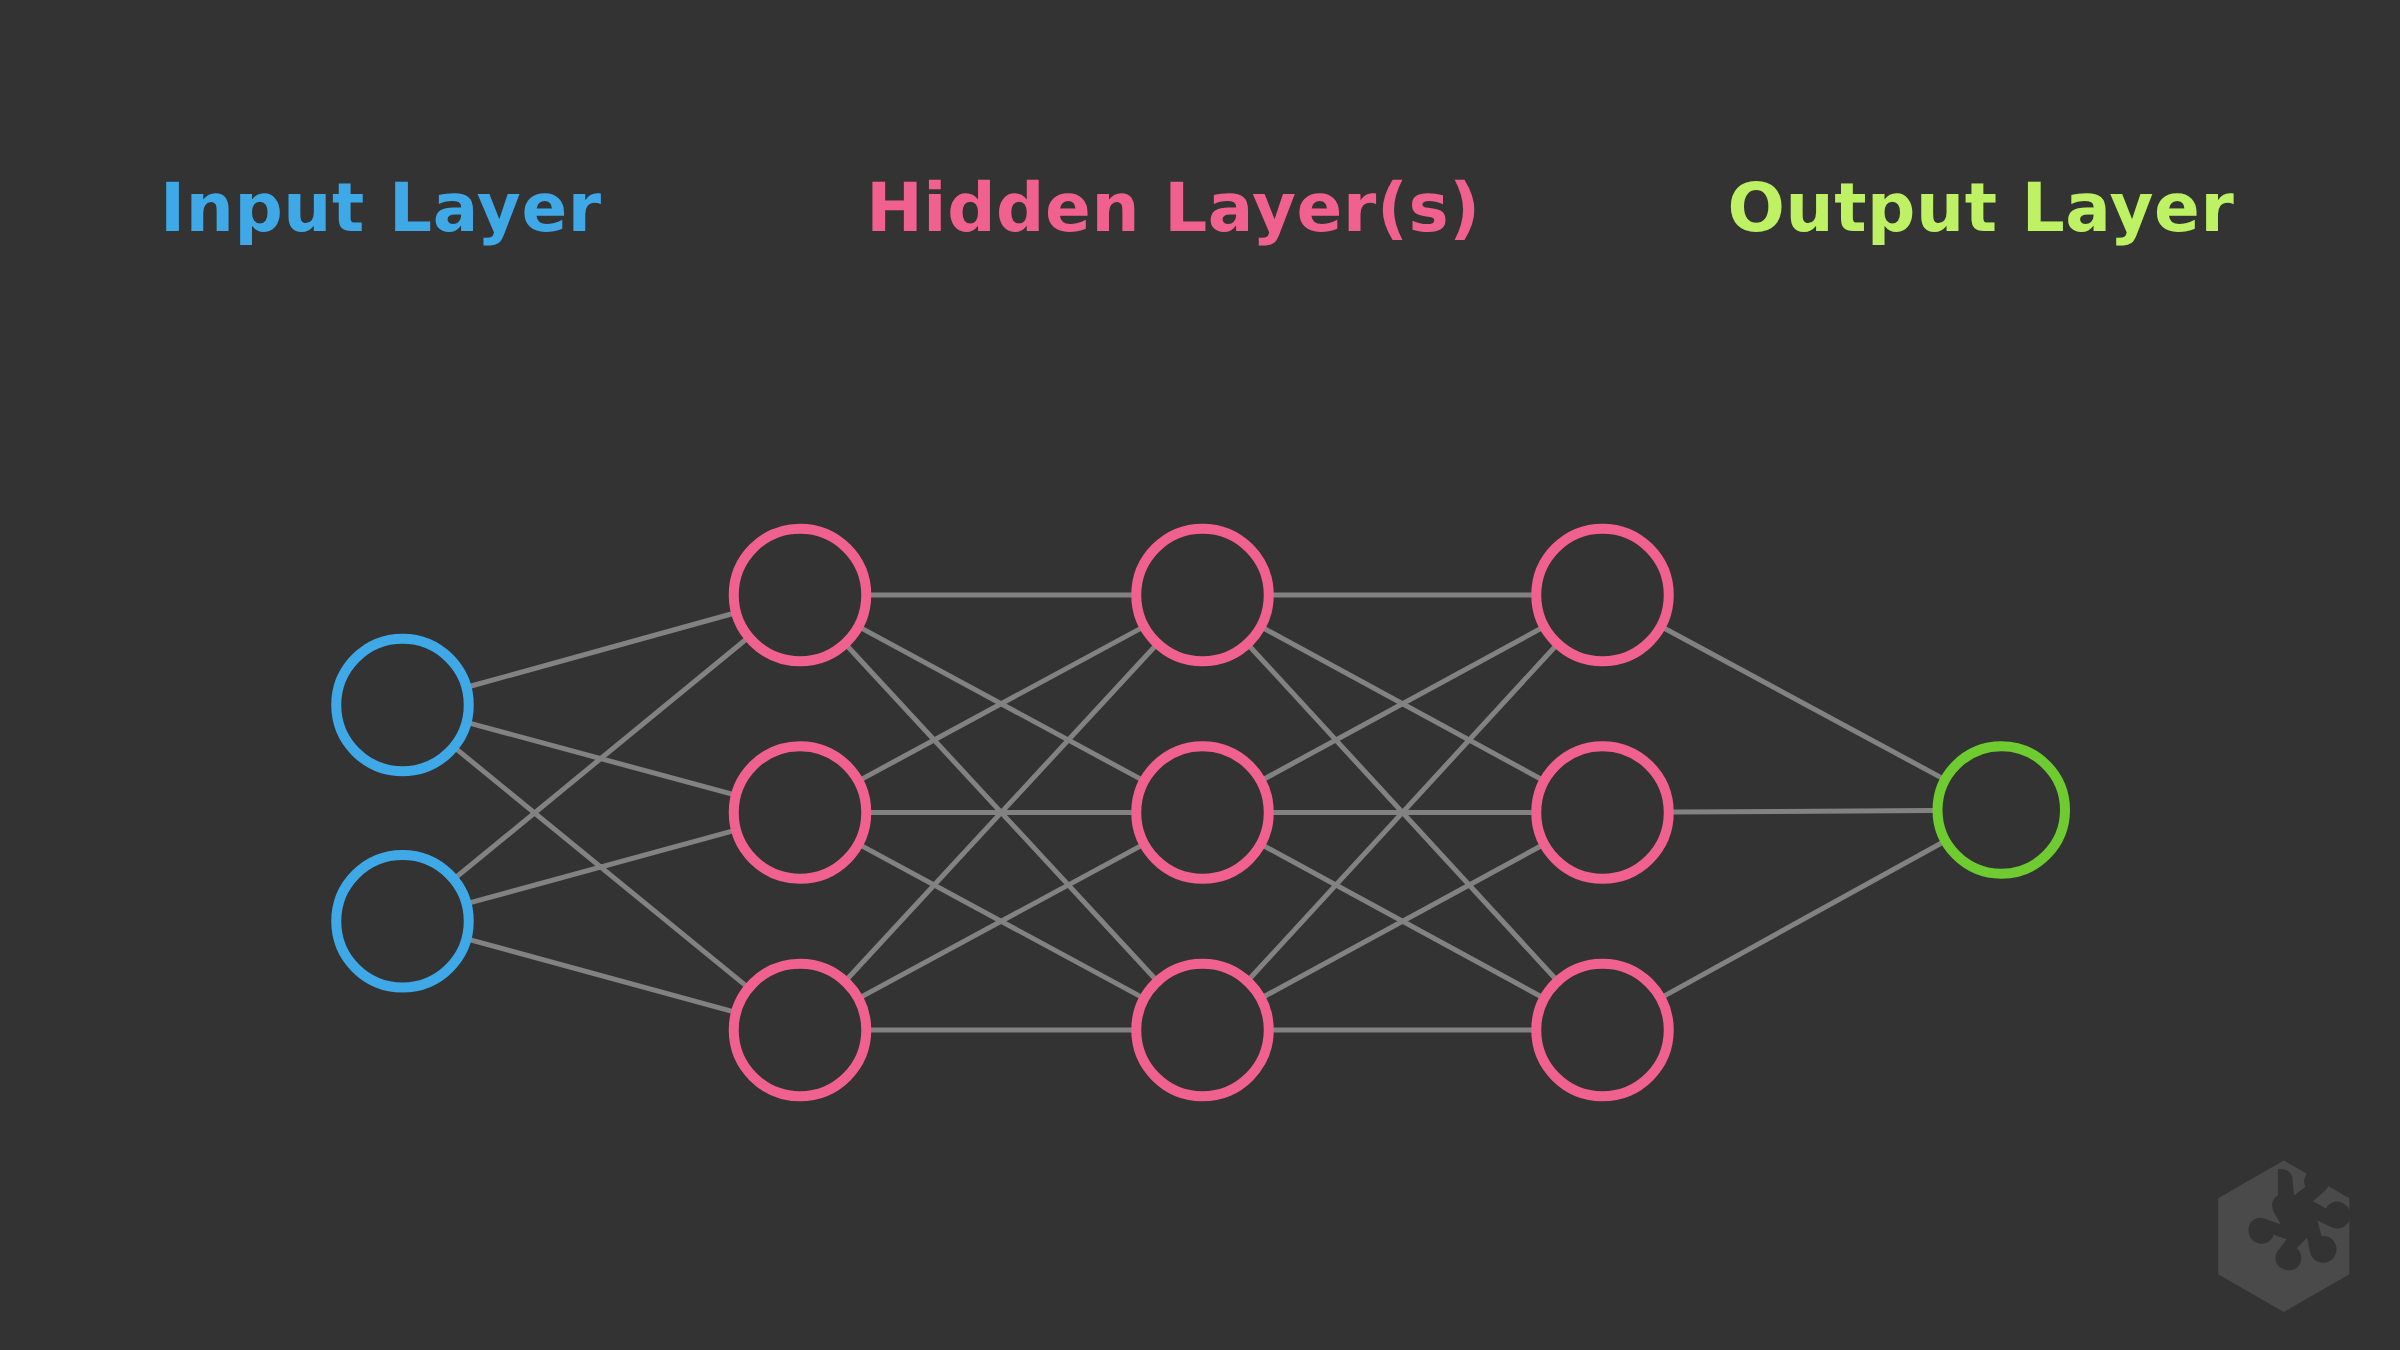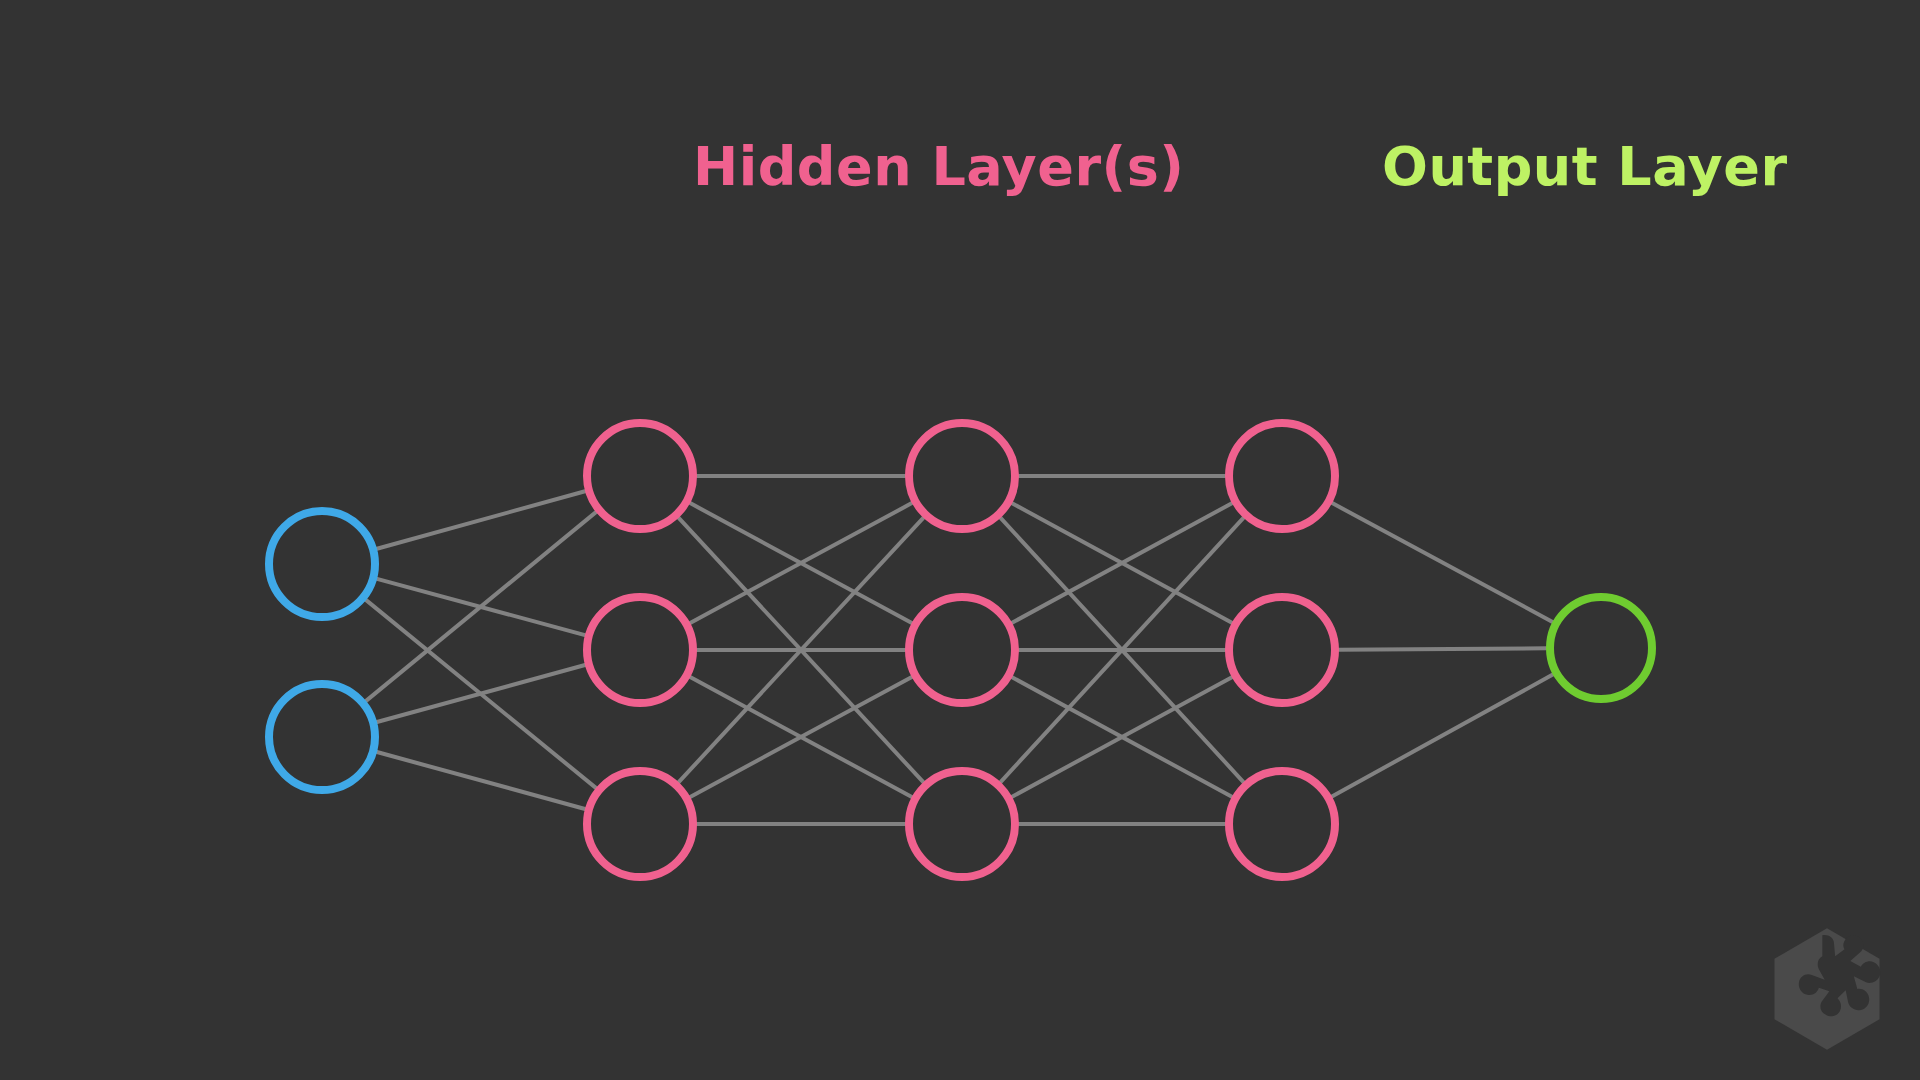--- a/index.html
+++ b/index.html
@@ -47,20 +47,21 @@
     height: 126px;
     opacity: 1;
     user-select: none;
   }
 </style>
 </head>
 <body>
 
 <div id="stage">
 
+  <div class="layer-title" id="title-input" style="color: rgb(63, 169, 232);">Input Layer</div>
 
   <div class="layer-title" id="title-hidden" style="color: rgb(240, 97, 143);">Hidden Layer(s)</div>
 
   <div class="layer-title" id="title-output" style="color: #bef264;">Output Layer</div>
 
   <svg id="net-svg" viewBox="0 0 1920 1080">
     <g id="edges-group">
         <line x1="376.94" y1="548.80" x2="585.06" y2="491.20" stroke="#828282" stroke-width="4" class="edge"></line>
         <line x1="377.02" y1="578.88" x2="584.98" y2="635.12" stroke="#828282" stroke-width="4" class="edge"></line>
         <line x1="366.13" y1="600.08" x2="595.87" y2="787.92" stroke="#828282" stroke-width="4" class="edge"></line>

